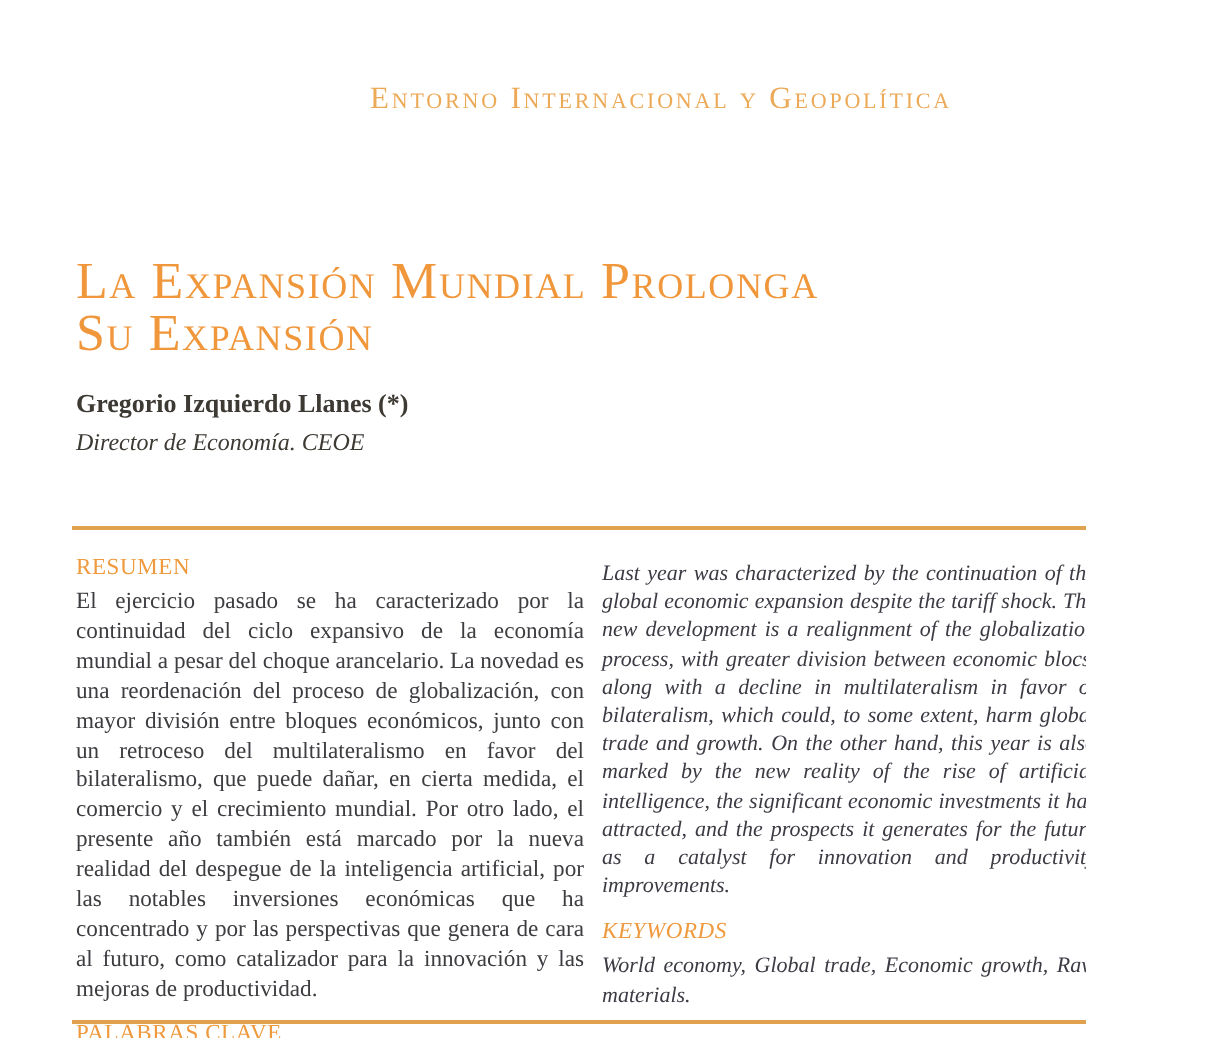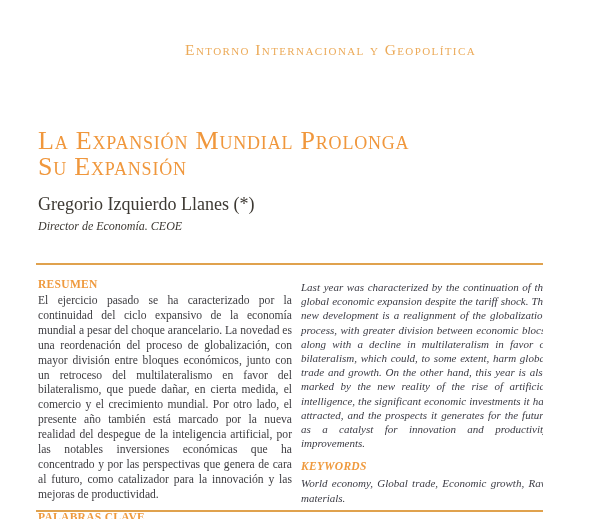--- a/index.html
+++ b/index.html
@@ -47,43 +47,43 @@
     letter-spacing: 0.8px;
     color: #f0973c;
     font-weight: 500;
   }
   .author-block {
     position: absolute;
     left: 38px; top: 194px;
     color: #3d3933;
   }
   .author-name {
-    font-size: 18px;
-    font-weight: normal;
+    font-size: 13px;
+    font-weight: bold;
     margin-bottom: 3px;
   }
   .author-role {
     font-size: 12px;
     font-style: italic;
     line-height: 16px;
   }
 
   
   .divider { position: absolute; left: 36px; width: 512px; height: 1.5px; background: #e0a24e; }
   .divider-top { top: 263px; }
   .divider-bottom { top: 510px; }
 
   
   .col { position: absolute; top: 277px; }
   .col-left  { left: 38px;  width: 254px; }
   .col-right { left: 301px; width: 247px; }
 
   .subhead {
     font-size: 11.5px;
-    font-weight: bold;
+    font-weight: normal;
     letter-spacing: 0.3px;
     color: #ef9a3e;
     line-height: 14px;
   }
   .subhead.italic { font-style: italic; }
 
   .body-text {
     margin: 3px 0 0 0;
     text-align: justify;
     color: #3d3c40;

